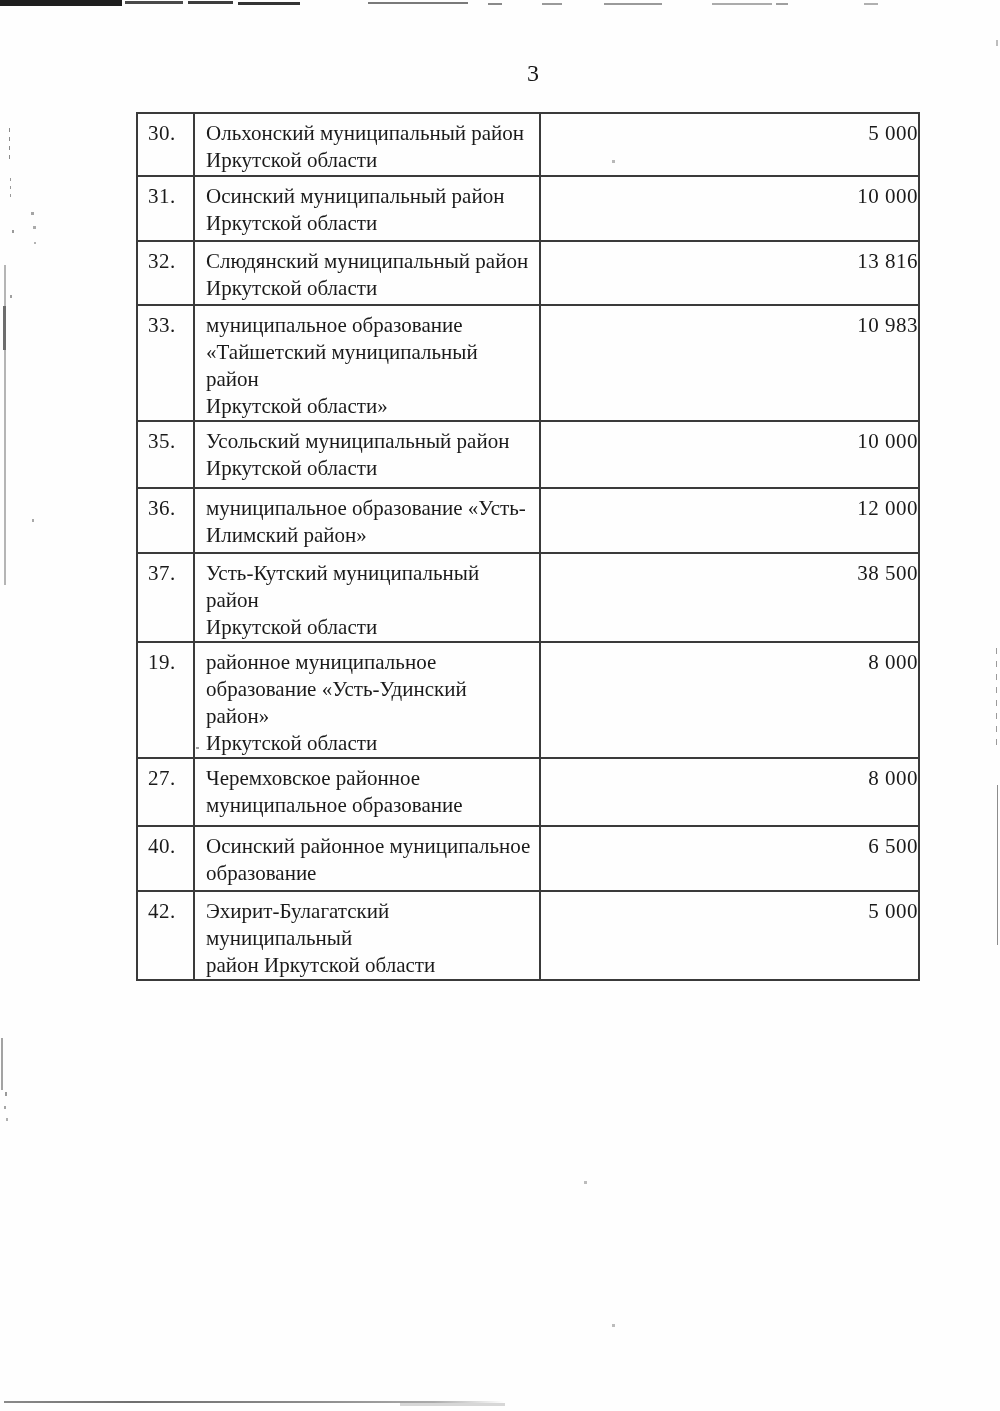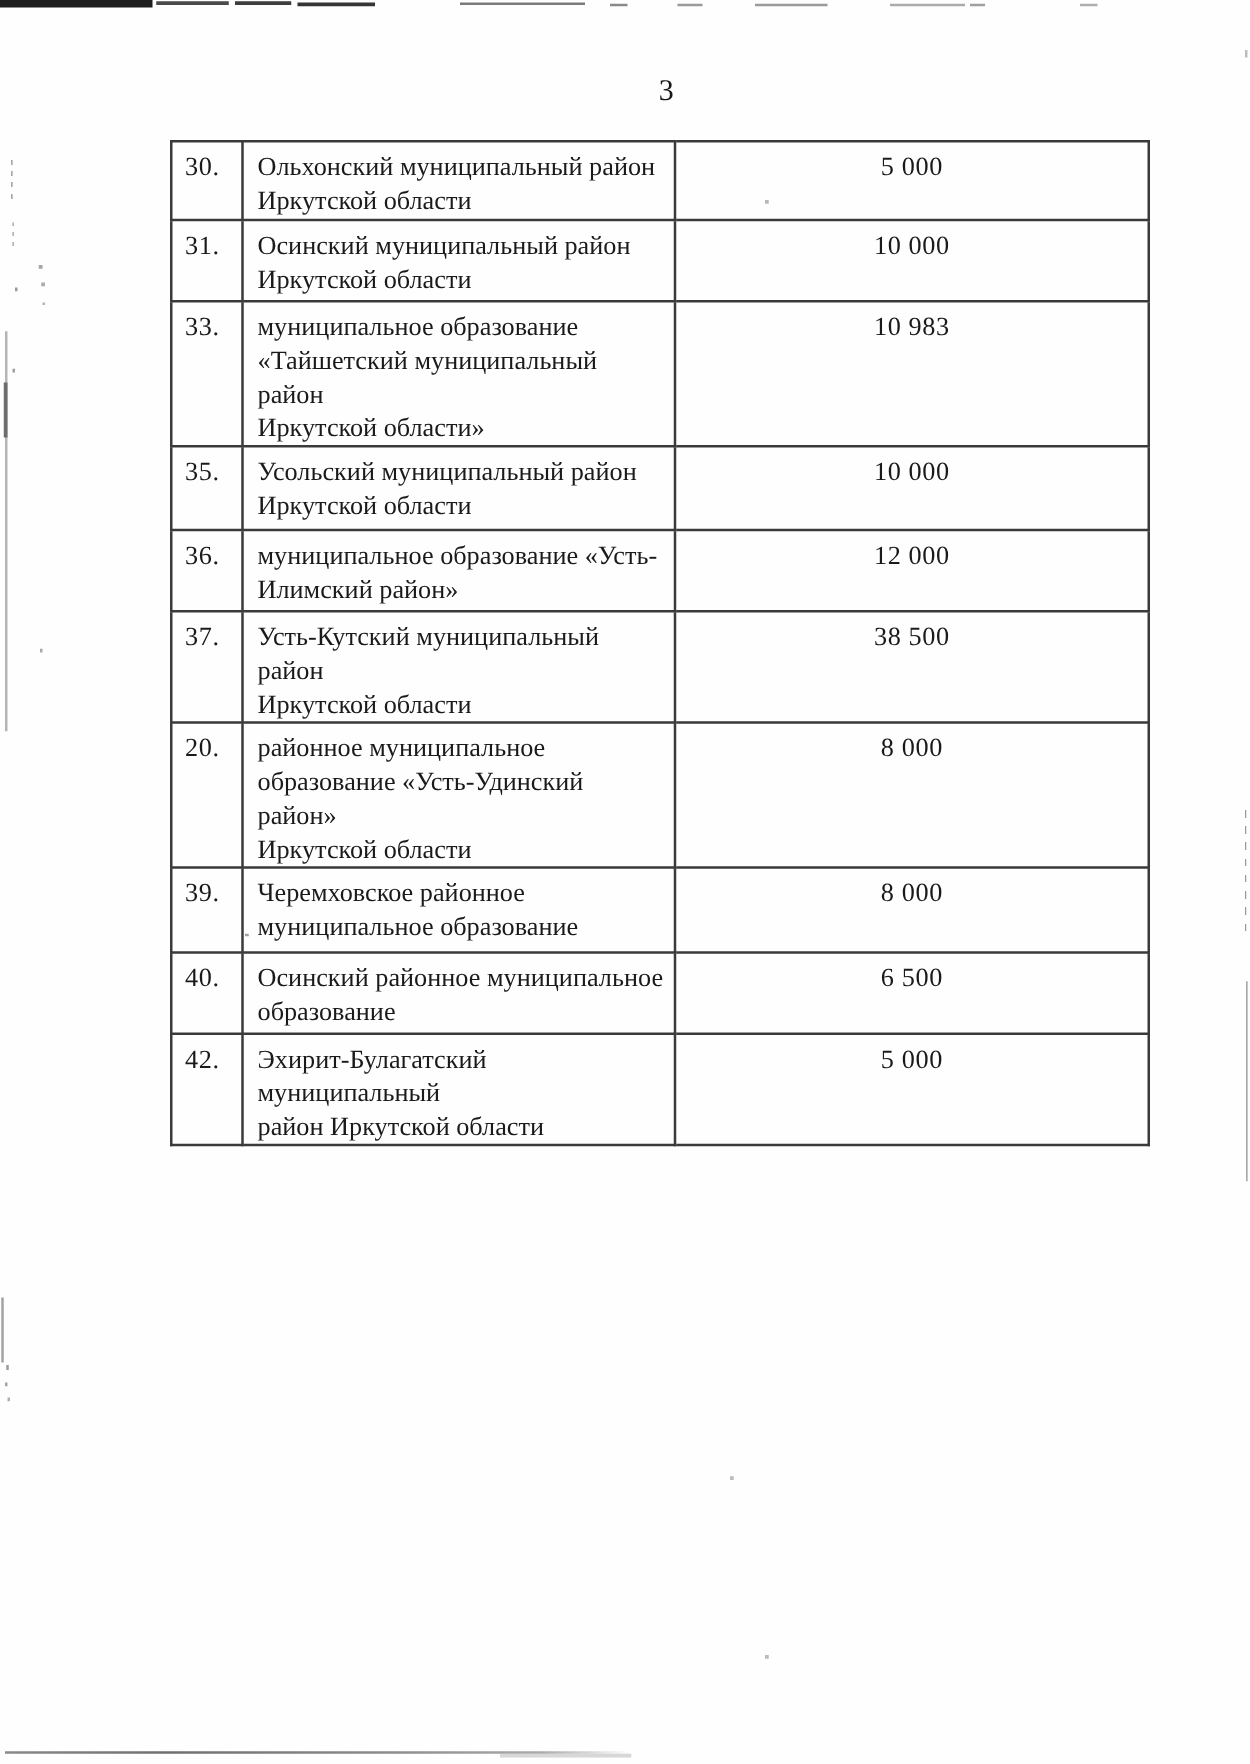--- a/index.html
+++ b/index.html
@@ -42,21 +42,21 @@
   .c-num {
     padding-left: 10px !important;
     letter-spacing: 0.5px;
   }
   .c-name {
     padding-left: 11px !important;
     padding-right: 8px !important;
     white-space: pre-line;
   }
   .c-val {
-    text-align: center;
+    text-align: right;
     letter-spacing: 0.5px;
     margin-left: 40px;
   }
   
   .art { position: absolute; pointer-events: none; }
 </style>
 </head>
 <body>
 
 <div class="page">
@@ -114,20 +114,26 @@
         <td class="c-name">Ольхонский муниципальный район
 Иркутской области</td>
         <td class="c-val">5 000</td>
       </tr>
       <tr style="height:65px">
         <td class="c-num">31.</td>
         <td class="c-name">Осинский муниципальный район
 Иркутской области</td>
         <td class="c-val">10 000</td>
       </tr>
+      <tr style="height:64px">
+        <td class="c-num">32.</td>
+        <td class="c-name">Слюдянский муниципальный район
+Иркутской области</td>
+        <td class="c-val">13 816</td>
+      </tr>
       <tr style="height:87px">
         <td class="c-num">33.</td>
         <td class="c-name">муниципальное образование
 «Тайшетский муниципальный район
 Иркутской области»</td>
         <td class="c-val">10 983</td>
       </tr>
       <tr style="height:67px">
         <td class="c-num">35.</td>
         <td class="c-name">Усольский муниципальный район
@@ -140,28 +146,28 @@
 Илимский район»</td>
         <td class="c-val">12 000</td>
       </tr>
       <tr style="height:65px">
         <td class="c-num">37.</td>
         <td class="c-name">Усть-Кутский муниципальный район
 Иркутской области</td>
         <td class="c-val">38 500</td>
       </tr>
       <tr style="height:82px">
-        <td class="c-num">20.</td>
+        <td class="c-num">19.</td>
         <td class="c-name">районное муниципальное
 образование «Усть-Удинский район»
 Иркутской области</td>
         <td class="c-val">8 000</td>
       </tr>
       <tr style="height:68px">
-        <td class="c-num">39.</td>
+        <td class="c-num">27.</td>
         <td class="c-name">Черемховское районное
 муниципальное образование</td>
         <td class="c-val">8 000</td>
       </tr>
       <tr style="height:65px">
         <td class="c-num">40.</td>
         <td class="c-name">Осинский районное муниципальное
 образование</td>
         <td class="c-val">6 500</td>
       </tr>

